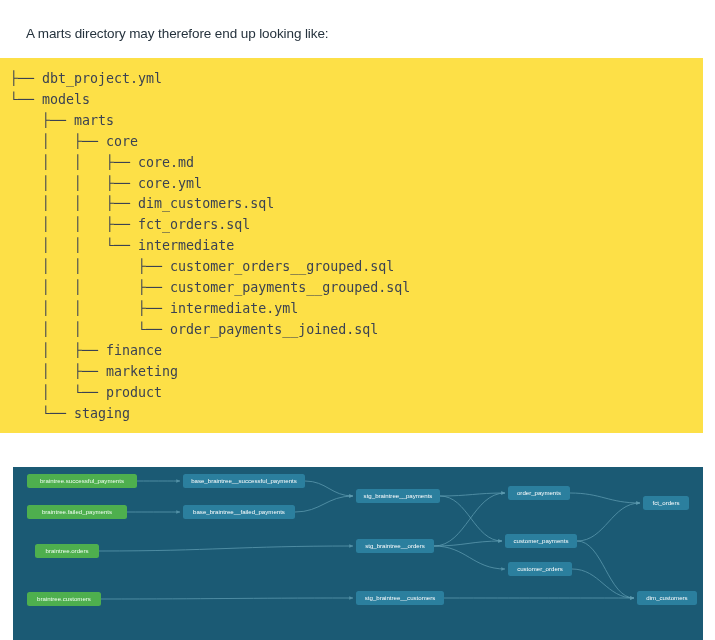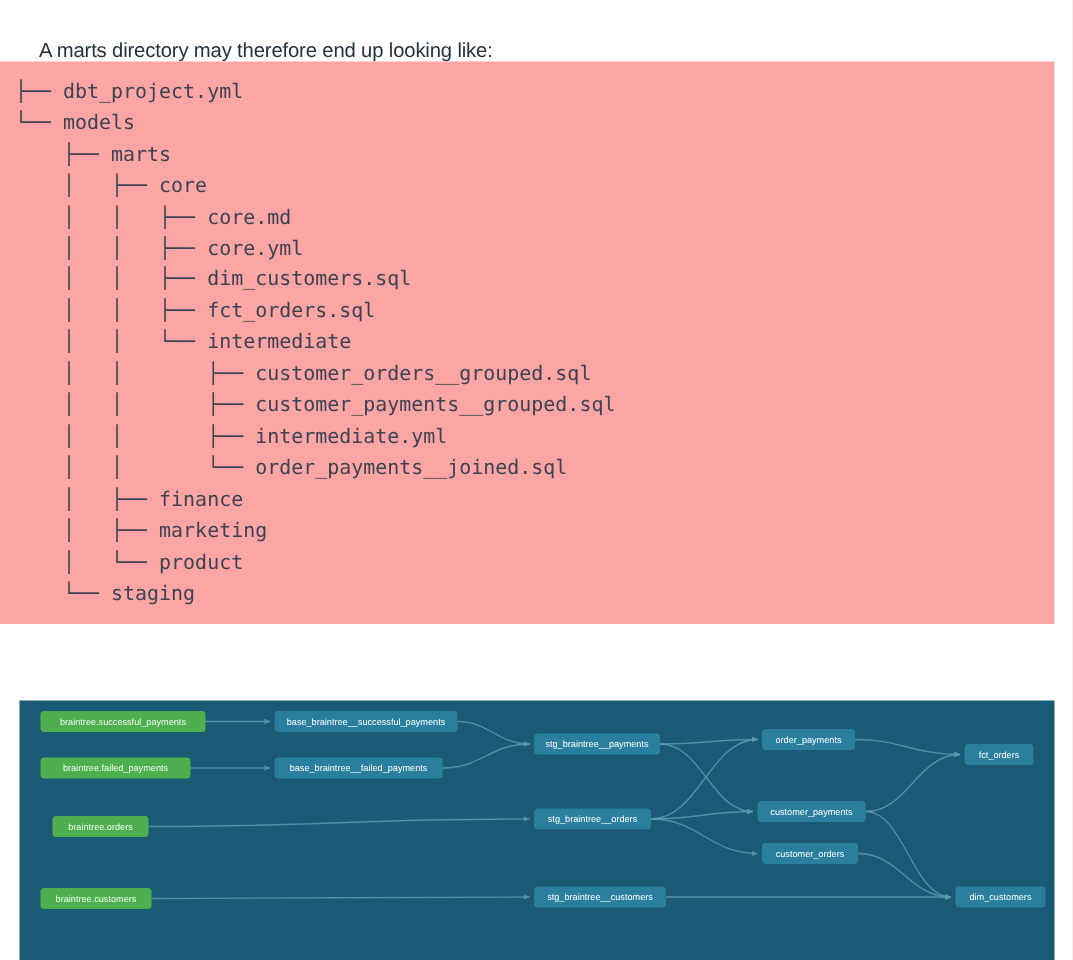--- a/index.html
+++ b/index.html
@@ -26,24 +26,24 @@
     padding: 0 0 0 10px;
     letter-spacing: -0.1px;
   }
   #intro-para { position: absolute; left: 16px; top: 11px; }
   #dag-para   { position: absolute; left: 0; top: 435px; }
 
   
   .codeblock {
     position: absolute;
     left: 0;
-    top: 41px;
+    top: 58px;
     width: 703px;
     height: 375px;
-    background: #fca5a5;
+    background: #fde047;
     box-sizing: border-box;
     padding: 11px 0 0 10px;
     overflow: hidden;
   }
   .code-pre {
     margin: 0;
     font-family: "DejaVu Sans Mono", "Liberation Mono", monospace;
     font-size: 13.3px;
     line-height: 20.9px;
     color: #3b4252;

